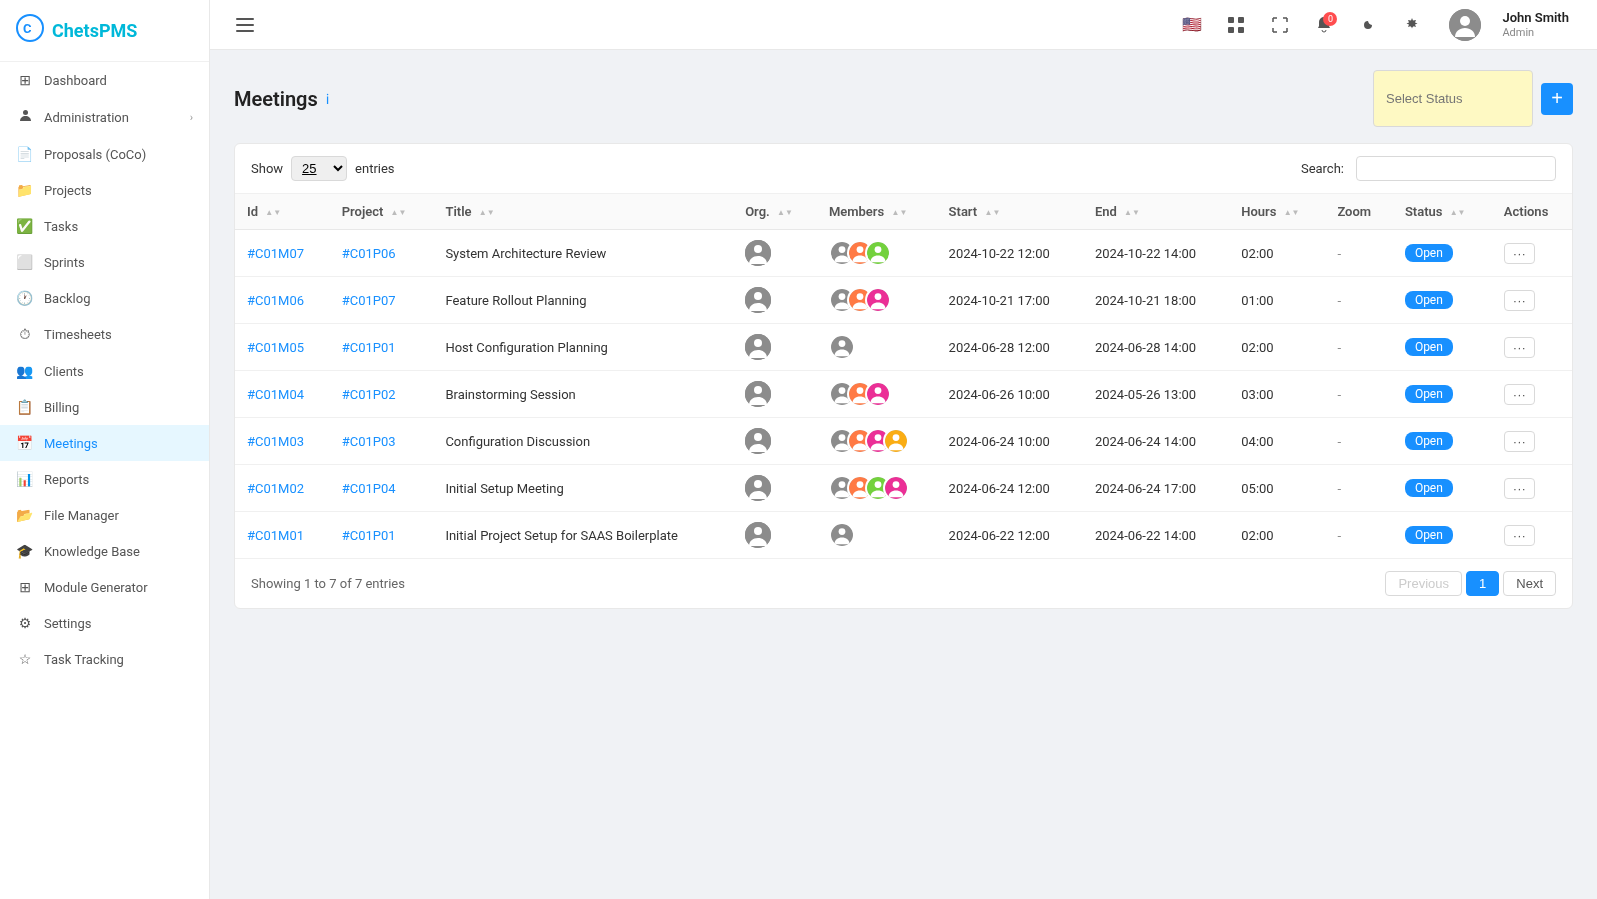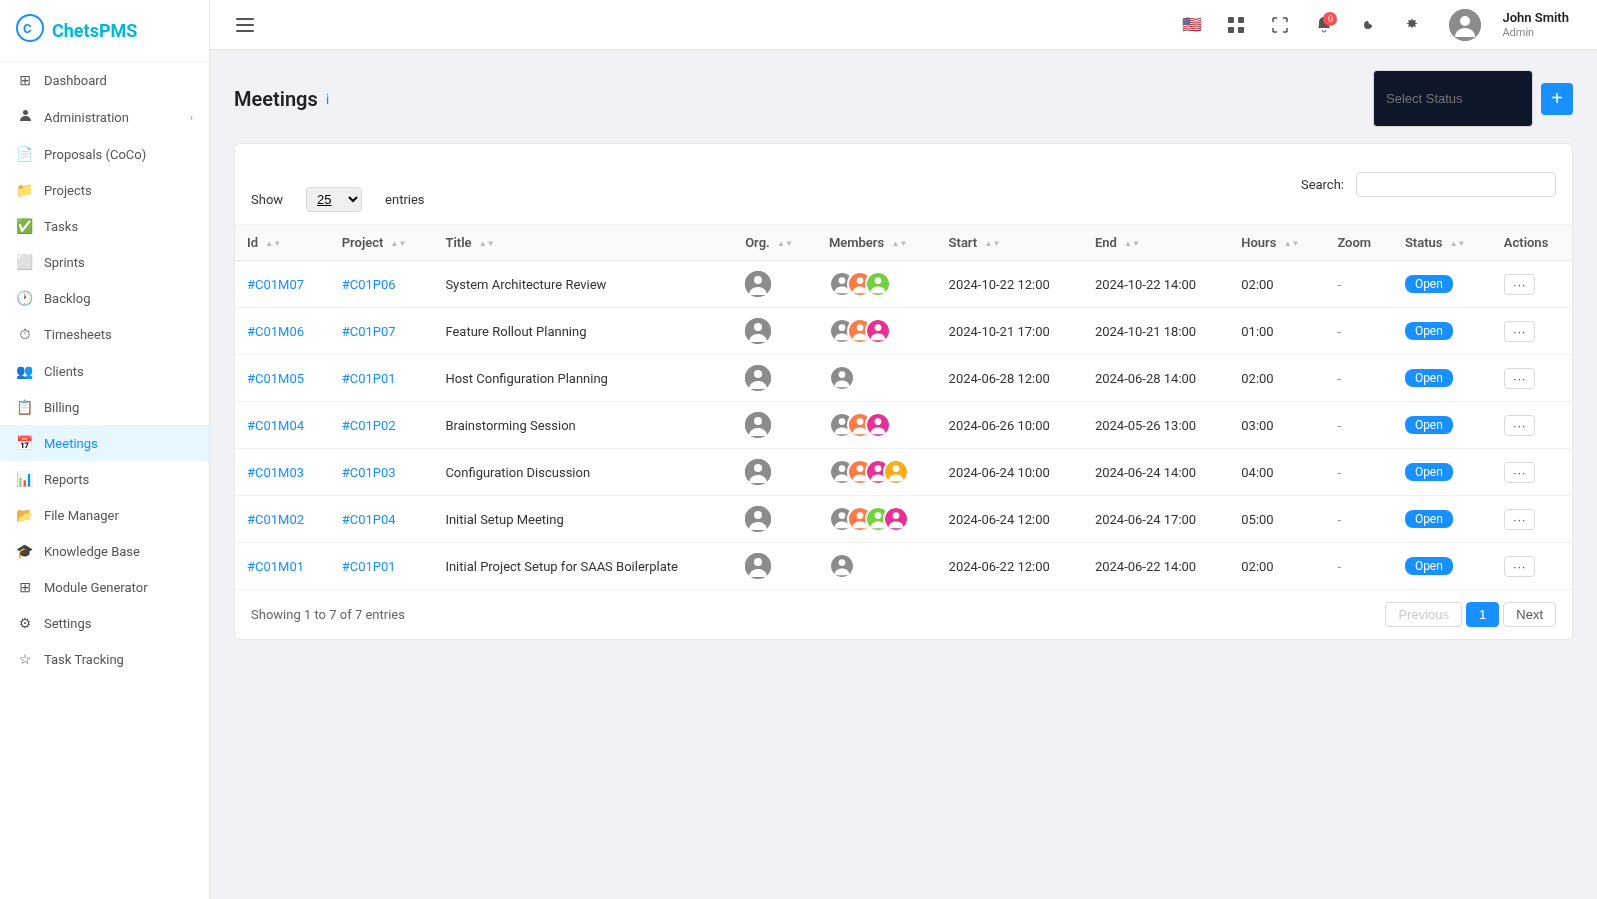--- a/index.html
+++ b/index.html
@@ -33,27 +33,27 @@
 
     
     #content { flex: 1; overflow-y: auto; padding: 20px 24px; }
 
     
     .page-header { display: flex; align-items: center; justify-content: space-between; margin-bottom: 16px; }
     .page-title-area { display: flex; align-items: center; gap: 8px; }
     .page-title { font-size: 20px; font-weight: 600; color: #222; }
     .page-title-info { color: #1890ff; font-size: 14px; cursor: pointer; }
     .header-actions { display: flex; align-items: center; gap: 8px; }
-    .select-status { border: 1px solid #d9d9d9; border-radius: 4px; padding: 20px 12px; font-size: 13px; color: #888; background: #0f172a; width: 160px; cursor: pointer; }
+    .select-status { border: 1px solid #d9d9d9; border-radius: 4px; padding: 20px 12px; font-size: 13px; color: #888; background: #fef9c3; width: 160px; cursor: pointer; }
     .btn-add { background: #1890ff; color: #fff; border: none; border-radius: 4px; width: 32px; height: 32px; font-size: 20px; cursor: pointer; display: flex; align-items: center; justify-content: center; }
 
     
     .table-card { background: #fff; border-radius: 6px; border: 1px solid #e8e8e8; overflow: hidden; }
     .table-controls { display: flex; align-items: center; justify-content: space-between; padding: 12px 16px; border-bottom: 1px solid #f0f0f0; }
-    .show-entries { display: flex; align-items: center; gap: 23px; font-size: 13px; margin-top: 31px; }
+    .show-entries { display: flex; align-items: center; gap: 8px; font-size: 13px; }
     .show-entries select { border: 1px solid #d9d9d9; border-radius: 4px; padding: 3px 6px; font-size: 13px; text-decoration: underline; }
     .search-area { display: flex; align-items: center; gap: 12px; font-size: 13px; }
     .search-area input { border: 1px solid #d9d9d9; border-radius: 4px; padding: 4px 10px; font-size: 13px; width: 200px; }
 
     table { width: 100%; border-collapse: collapse; font-size: 13px; }
     thead th { background: #fafafa; border-bottom: 1px solid #e8e8e8; padding: 10px 12px; text-align: left; font-weight: 600; color: #555; white-space: nowrap; }
     thead th .sort-icons { display: inline-flex; flex-direction: column; margin-left: 4px; font-size: 8px; color: #bbb; vertical-align: middle; line-height: 1; }
     tbody tr { border-bottom: 1px solid #f0f0f0; }
     tbody td { padding: 10px 12px; vertical-align: middle; }
     .link-blue { color: #1890ff; text-decoration: none; cursor: pointer; }

